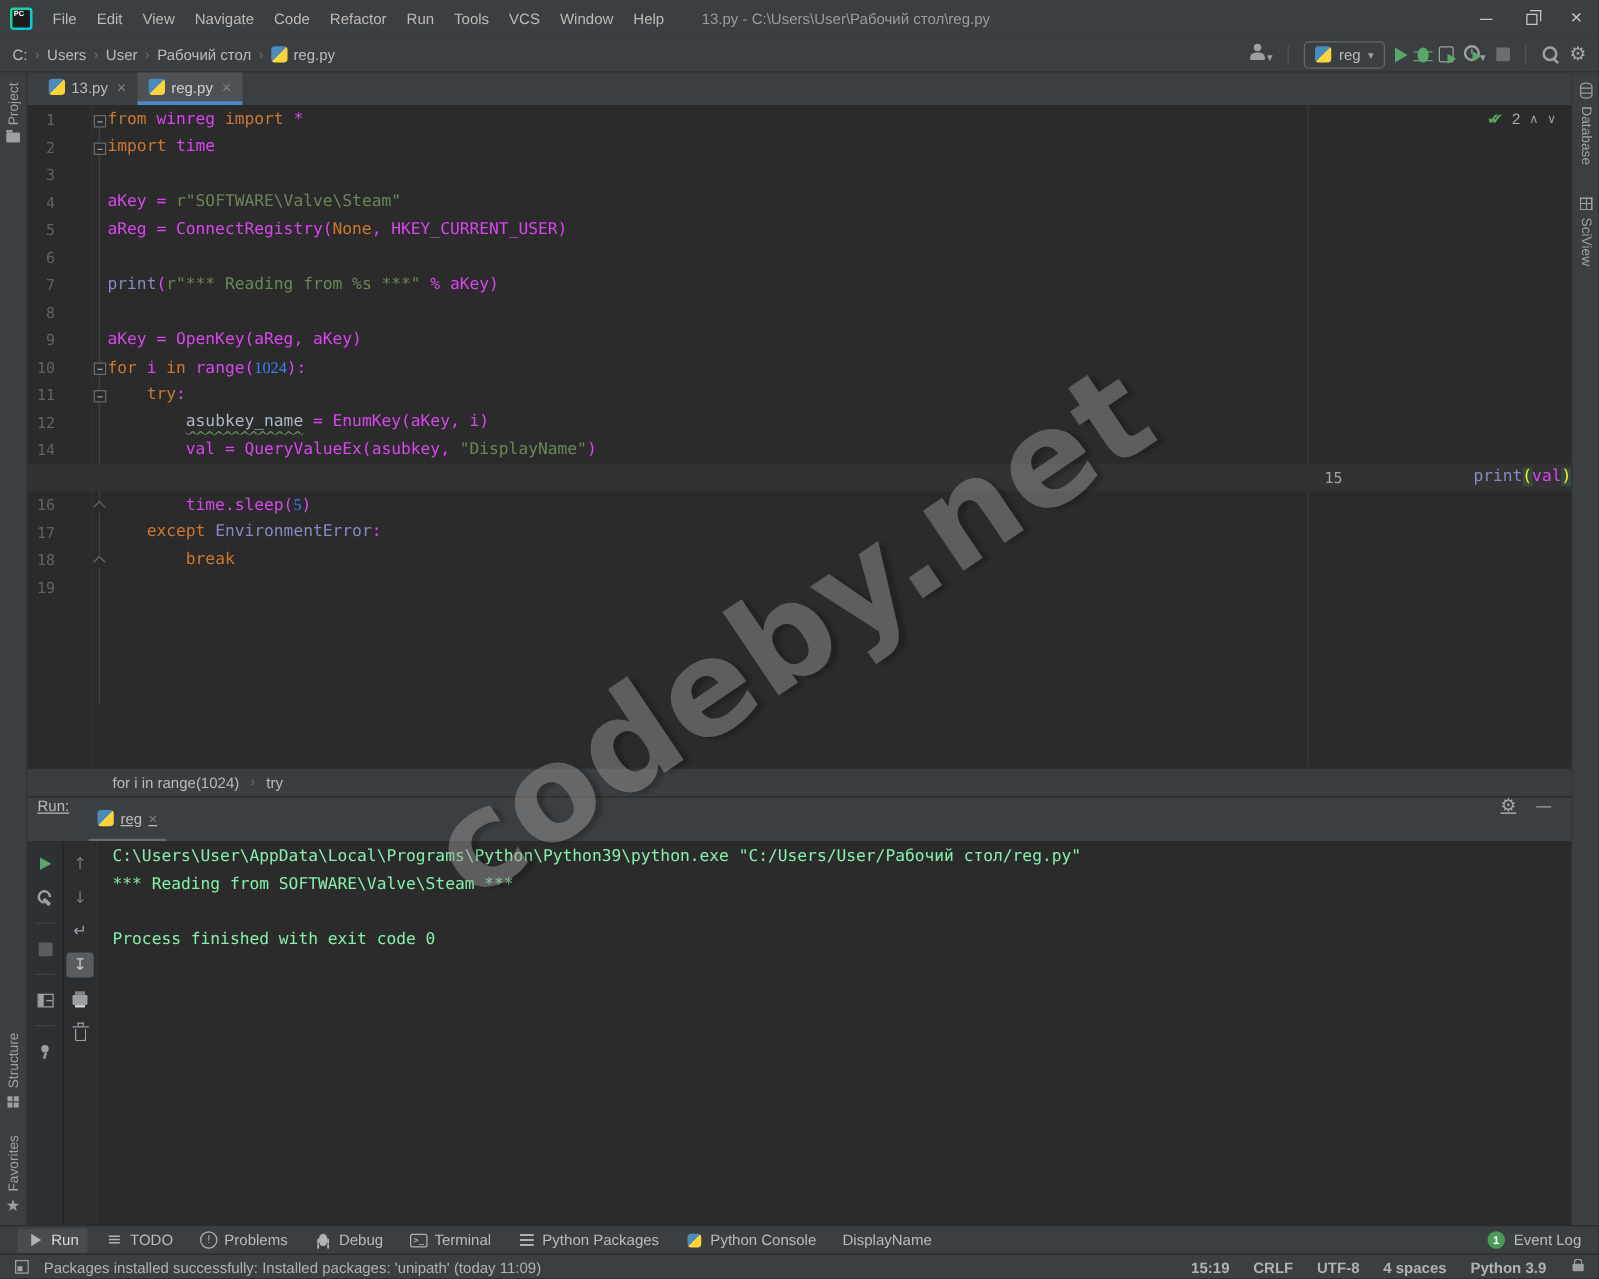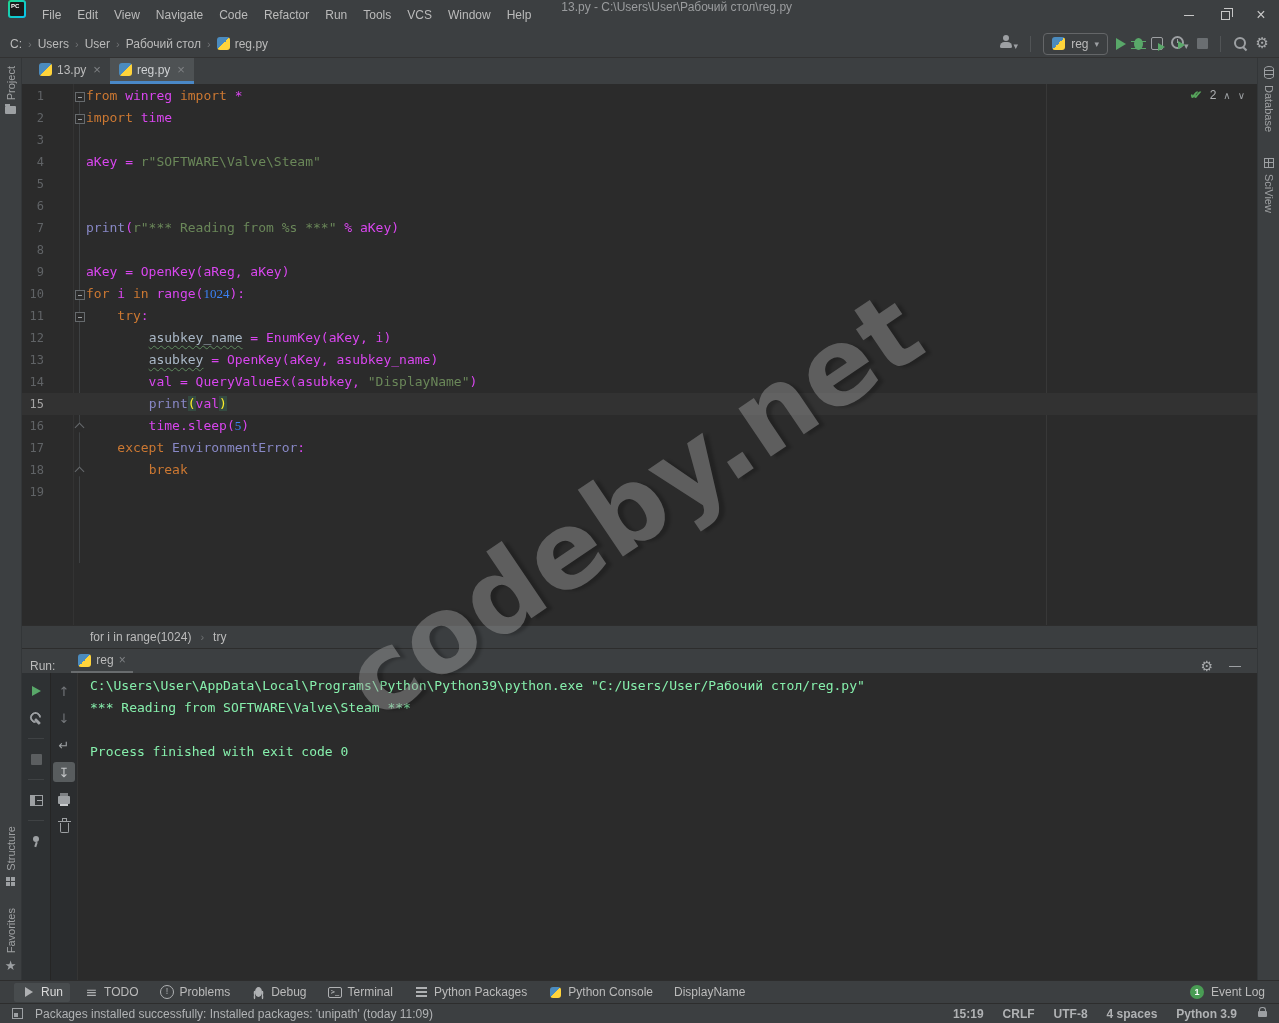--- a/index.html
+++ b/index.html
@@ -1,21 +1,21 @@
 <!DOCTYPE html>
 <html><head>
 <meta charset="utf-8">
 <style>
   *{box-sizing:border-box;margin:0;padding:0;}
   html,body{background:#1e1e1e;}
   .app{position:relative;width:1279px;height:1023px;background:#2b2b2b;overflow:hidden;
        font-family:"Liberation Sans",sans-serif;font-size:12px;color:#bbbbbb;user-select:none;}
 
   
-  .titlebar{height:30px;background:#3c3f41;display:flex;padding-left:8px;}
+  .titlebar{height:30px;background:#3c3f41;display:flex;align-items:center;padding-left:8px;}
   .pc-logo{width:18px;height:18px;border-radius:3px;background:linear-gradient(135deg,#21d789,#07c3f2);
            display:flex;align-items:center;justify-content:center;flex:0 0 18px;}
   .pc-inner{width:14px;height:14px;background:#1b1b1b;border-radius:1px;color:#fff;font-size:6px;
             font-weight:bold;display:flex;align-items:flex-start;justify-content:flex-start;padding:1px;}
   .menubar{display:flex;align-items:center;margin-left:8px;}
   .menu-item{padding:0 8px;color:#bbbbbb;}
   .win-title{margin-left:22px;color:#9a9c9e;white-space:nowrap;}
   .win-controls{margin-left:auto;display:flex;height:100%;}
   .wc{width:36px;height:100%;display:flex;align-items:center;justify-content:center;}
   .min-ico{width:10px;height:1px;background:#c7c7c7;}
@@ -84,21 +84,21 @@
   .tab{display:flex;align-items:center;gap:5px;padding:0 9px;border-bottom:3px solid transparent;color:#bbbbbb;}
   .tab.active{background:#4e5254;border-bottom-color:#4a88c7;color:#cfd1d3;}
   .tab .close{color:#7f8285;font-size:13px;margin-left:2px;line-height:1;}
 
   
   .editor{flex:1;position:relative;background:#2b2b2b;padding-top:1px;overflow:hidden;}
   .gutter-sep{position:absolute;left:51px;top:0;bottom:0;width:1px;background:#333333;z-index:0;}
   .fold-guide{position:absolute;left:57px;top:11px;width:1px;height:468px;background:#3e4143;z-index:0;}
   .margin-line{position:absolute;left:1024px;top:0;bottom:0;width:1px;background:#383838;z-index:0;}
   .code-line{display:flex;height:22px;font:13px/22px "DejaVu Sans Mono",monospace;position:relative;z-index:1;}
-  .code-line.current{background:#323232;}
+  .code-line.current{background:#323232;justify-content:flex-end;}
   .ln{flex:0 0 22px;width:22px;text-align:right;color:#606366;font-size:12px;}
   .code-line.current .ln{color:#a4a3a3;}
   .fold{flex:0 0 13px;width:13px;margin-left:29px;position:relative;}
   .fold-minus::before{content:"";position:absolute;left:2px;top:7px;width:8px;height:8px;border:1px solid #666a6d;
       background-color:#2b2b2b;background-image:linear-gradient(#9da0a3,#9da0a3);
       background-size:4px 1px;background-position:center;background-repeat:no-repeat;}
   .fold-end::before{content:"";position:absolute;left:3px;top:9px;width:6px;height:6px;
       border-left:1px solid #666a6d;border-top:1px solid #666a6d;transform:rotate(45deg);background:#2b2b2b;}
   .code-text{white-space:pre;color:#a9b7c6;}
   .t-kw{color:#cc7832;}
@@ -112,21 +112,21 @@
   .insp-checks{color:#57a65c;font-size:12px;letter-spacing:-7px;padding-right:7px;font-family:"DejaVu Sans",sans-serif;}
   .insp-count{color:#afb1b3;}
   .insp-chev{color:#9da0a3;font-size:10px;font-family:"DejaVu Sans",sans-serif;}
 
   
   .ed-crumbs{height:23px;background:#3b3e40;border-top:1px solid #2d2d2d;display:flex;align-items:center;
              padding-left:68px;color:#a6a8aa;}
   .ed-crumbs .crumb-sep{margin:0 9px;}
 
   
-  .run-header{height:25px;background:#3c3f41;border-top:1px solid #2d2d2d;display:flex;align-items:flex-end;padding-left:8px;}
+  .run-header{height:36px;background:#3c3f41;border-top:1px solid #2d2d2d;display:flex;align-items:flex-start;padding-left:8px;text-decoration:underline;}
   .run-label{color:#bbbbbb;margin-right:16px;}
   .run-tab{display:flex;align-items:center;gap:5px;height:100%;padding:0 7px;border-bottom:2px solid #696c6e;}
   .rh-right{margin-left:auto;display:flex;align-items:center;gap:16px;margin-right:16px;}
   .rh-min{width:12px;height:1px;background:#9da0a3;}
 
   
   .run-panel{height:307px;display:flex;background:#2b2b2b;}
   .rt-col{width:28px;display:flex;flex-direction:column;align-items:center;padding-top:8px;gap:7px;background:#2e3133;}
   .rt-col.second{background:#2b2d2f;border-left:1px solid #252525;border-right:1px solid #353535;}
   .rtb{width:22px;height:20px;display:flex;align-items:center;justify-content:center;border-radius:3px;}
@@ -319,20 +319,21 @@
               <span class="code-text"></span>
             </div>
             <div class="code-line">
               <span class="ln">4</span>
               <span class="fold"></span>
               <span class="code-text"><span class="t-pl">aKey = </span><span class="t-str">r"SOFTWARE\Valve\Steam"</span></span>
             </div>
             <div class="code-line">
               <span class="ln">5</span>
               <span class="fold"></span>
+              <span class="code-text"><span class="t-pl">aReg = ConnectRegistry(</span><span class="t-kw">None</span><span class="t-pl">, HKEY_CURRENT_USER)</span></span>
             </div>
             <div class="code-line">
               <span class="ln">6</span>
               <span class="fold"></span>
               <span class="code-text"></span>
             </div>
             <div class="code-line">
               <span class="ln">7</span>
               <span class="fold"></span>
               <span class="code-text"><span class="t-bi">print</span><span class="t-pl">(</span><span class="t-str">r"*** Reading from %s ***"</span><span class="t-pl"> % aKey)</span></span>
@@ -354,25 +355,20 @@
             </div>
             <div class="code-line">
               <span class="ln">11</span>
               <span class="fold fold-minus"></span>
               <span class="code-text"><span class="t-pl">    </span><span class="t-kw">try</span><span class="t-pl">:</span></span>
             </div>
             <div class="code-line">
               <span class="ln">12</span>
               <span class="fold"></span>
               <span class="code-text"><span class="t-pl">        </span><span class="t-err">asubkey_name</span><span class="t-pl"> = EnumKey(aKey, i)</span></span>
-            </div>
-            <div class="code-line">
-              <span class="ln">13</span>
-              <span class="fold"></span>
-              <span class="code-text"><span class="t-pl">        </span><span class="t-err">asubkey</span><span class="t-pl"> = OpenKey(aKey, asubkey_name)</span></span>
             </div>
             <div class="code-line">
               <span class="ln">14</span>
               <span class="fold"></span>
               <span class="code-text"><span class="t-pl">        val = QueryValueEx(asubkey, </span><span class="t-str">"DisplayName"</span><span class="t-pl">)</span></span>
             </div>
             <div class="code-line current">
               <span class="ln">15</span>
               <span class="fold"></span>
               <span class="code-text"><span class="t-pl">        </span><span class="t-bi">print</span><span class="t-brace">(</span><span class="t-pl">val</span><span class="t-brace">)</span></span>

